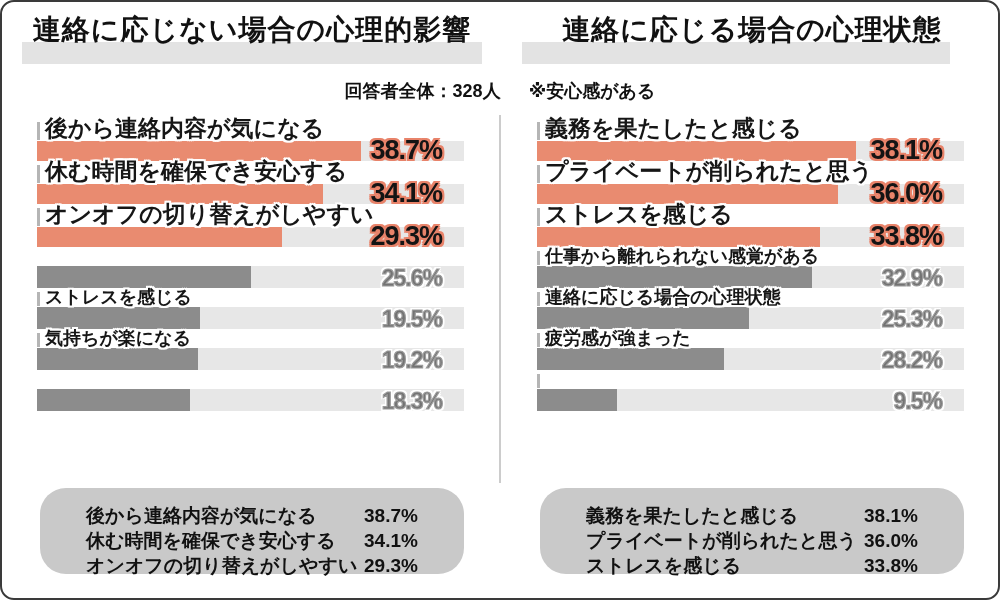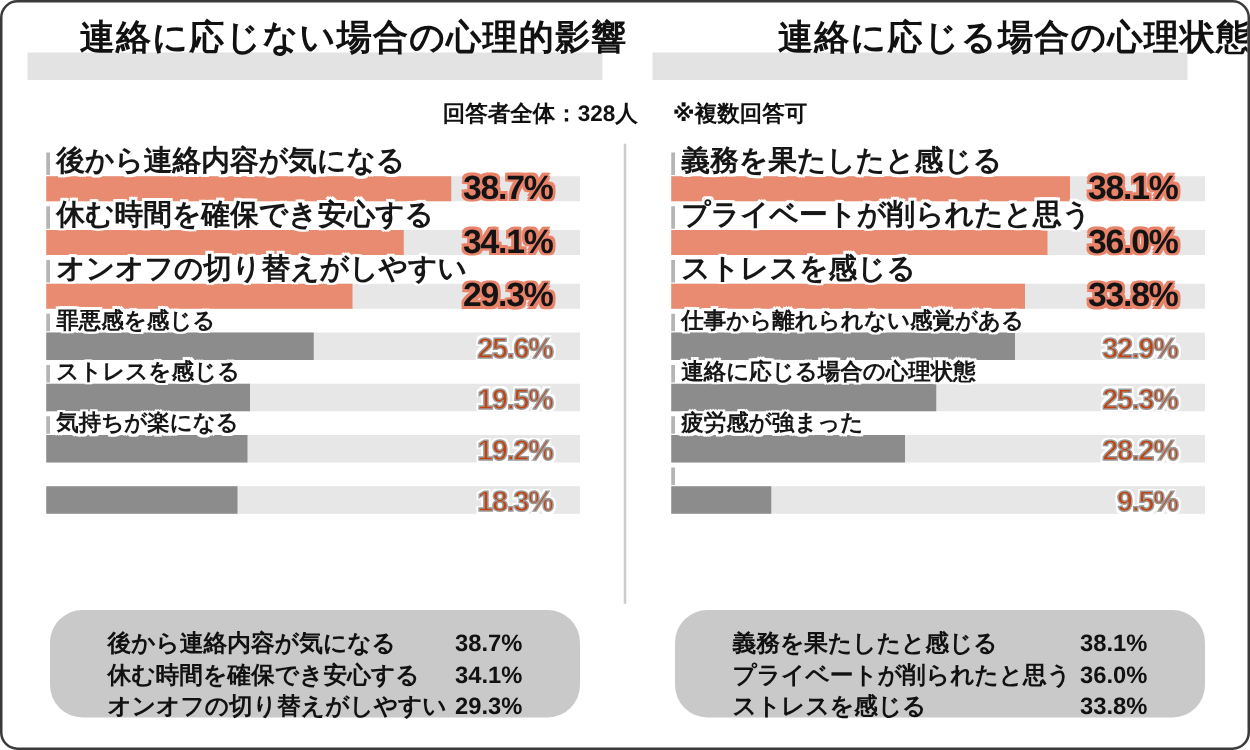--- a/index.html
+++ b/index.html
@@ -10,21 +10,21 @@
   }
 
   
   .title-block { position:absolute; top:0; width:500px; height:66px; }
   #title-left  { left:0; }
   #title-right { left:500px; }
   .title-hl-bar { position:absolute; top:40px; height:22px; background:#e3e3e3; z-index:0; }
   #title-left  .title-hl-bar { left:20px; width:460px; }
   #title-right .title-hl-bar { left:20px; width:428px; }
   .title-text {
-    position:relative; z-index:1; margin-top:11px; text-align:right;
+    position:relative; z-index:1; margin-top:11px; text-align:center;
     font-size:28px; font-weight:bold; color:#111; letter-spacing:1px; line-height:1.2;
   }
 
   
   .note-row {
     position:absolute; top:77px; left:0; width:100%; text-align:center;
     font-size:18px; font-weight:bold; color:#111;
   }
   .note-gap { display:inline-block; width:28px; }
 
@@ -53,21 +53,21 @@
   .row.hl .label { font-size:23px; }
 
   .track { position:relative; width:100%; height:22px; background:#e7e7e7; }
   .row.hl .track { height:24px; }
   .fill { height:100%; background:#8c8c8c; }
   .row.hl .fill { background:#e98b70; }
 
   .pct {
     position:absolute; right:22px; bottom:-2px; z-index:3;
     font-weight:bold; line-height:1; letter-spacing:-1px;
-    font-size:23px; color:#c2410c; -webkit-text-stroke:1.2px #9b9b9b;
+    font-size:23px; color:#737373; -webkit-text-stroke:1.2px #9b9b9b;
     text-shadow:-2px -2px 0 #fff,0 -2px 0 #fff,2px -2px 0 #fff,-2px 0 0 #fff,
                  2px 0 0 #fff,-2px 2px 0 #fff,0 2px 0 #fff,2px 2px 0 #fff;
   }
   .row.hl .pct {
     font-size:27px; color:#141414; -webkit-text-stroke:0px transparent; bottom:-3px;
     text-shadow:-2px -2px 0 #e8836a,0 -2px 0 #e8836a,2px -2px 0 #e8836a,-2px 0 0 #e8836a,
                  2px 0 0 #e8836a,-2px 2px 0 #e8836a,0 2px 0 #e8836a,2px 2px 0 #e8836a;
   }
 
   
@@ -90,21 +90,21 @@
     <div class="title-hl-bar"></div>
     <div class="title-text">連絡に応じない場合の心理的影響</div>
   </div>
 
   <div class="title-block" id="title-right">
     <div class="title-hl-bar"></div>
     <div class="title-text">連絡に応じる場合の心理状態</div>
   </div>
 
   <div class="note-row">
-    <span>回答者全体：328人</span><span class="note-gap"></span><span>※複数回答可</span>
+    <span>回答者全体：328人</span><span class="note-gap"></span><span>※安心感がある</span>
   </div>
 
   <div class="divider"></div>
 
   <div class="chart" id="chart-left">
       <div class="row hl">
         <div class="label-row">
           <span class="tick"></span>
           <span class="label">後から連絡内容が気になる</span>
         </div>
@@ -127,24 +127,20 @@
         <div class="label-row">
           <span class="tick"></span>
           <span class="label">オンオフの切り替えがしやすい</span>
         </div>
         <div class="track">
           <div class="fill" style="width: 57.451%;"></div>
           <div class="pct">29.3%</div>
         </div>
       </div>
       <div class="row">
-        <div class="label-row">
-          <span class="tick"></span>
-          <span class="label">罪悪感を感じる</span>
-        </div>
         <div class="track">
           <div class="fill" style="width: 50.1961%;"></div>
           <div class="pct">25.6%</div>
         </div>
       </div>
       <div class="row">
         <div class="label-row">
           <span class="tick"></span>
           <span class="label">ストレスを感じる</span>
         </div>

